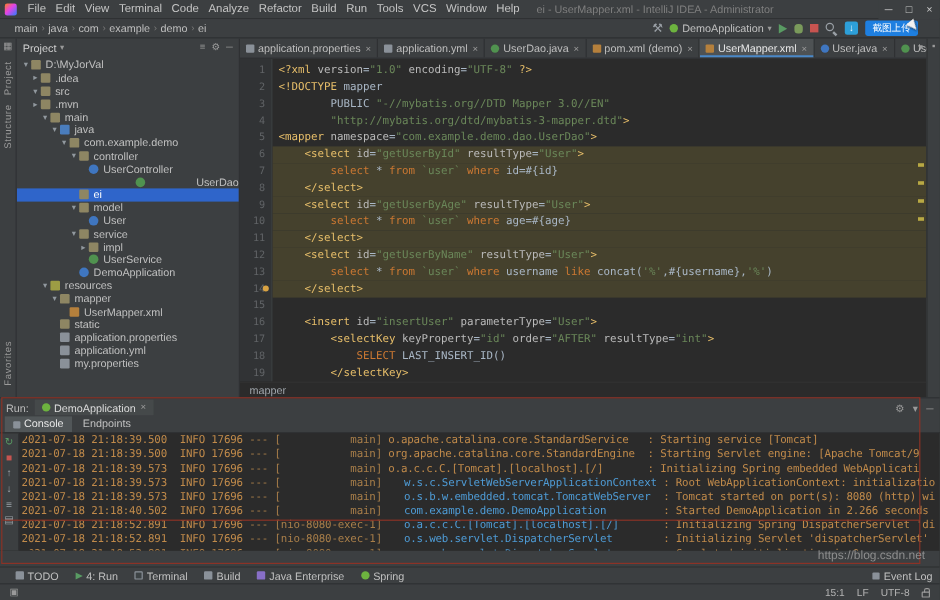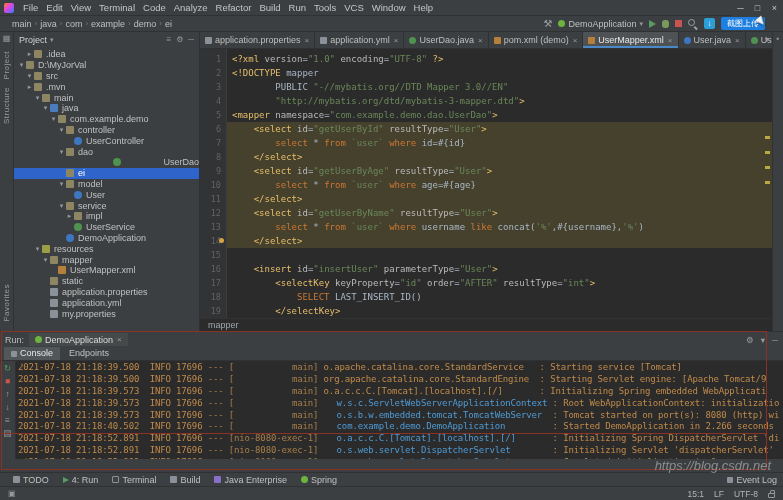--- a/index.html
+++ b/index.html
@@ -106,21 +106,21 @@
   .c-lvl{color:#c08a4a;}
   .c-pid{color:#c08a4a;}
   .c-thr{color:#a87e49;}
   .c-lg{color:#c08a4a;}
   .c-lgb{color:#4e9bd5;padding-left:13px;}
   .c-msg{color:#c08a4a;}
 
   
   .anno-box{position:absolute;left:1px;top:331px;width:766px;height:139px;border:1px solid #8b3226;pointer-events:none;z-index:5;}
   .anno-line{position:absolute;left:2px;top:433px;width:764px;height:0;border-top:1px solid #8b3226;pointer-events:none;z-index:5;}
-  .watermark{position:absolute;right:12px;top:458px;font-size:13px;color:#9b9b9b;opacity:.85;z-index:6;font-style:italic;}
+  .watermark{position:absolute;right:12px;top:458px;font-size:10px;color:#9b9b9b;opacity:.85;z-index:6;}
 
   
   .toolrow{position:absolute;left:0;top:472px;right:0;height:14px;background:#3c3f41;border-top:1px solid #2f3133;display:flex;align-items:center;padding:0 6px;}
   .twbtn{display:flex;align-items:center;gap:3px;padding:0 7px;font-size:9px;color:#c0c0c0;height:100%;}
   .bicon{width:7px;height:7px;border-radius:1px;display:inline-block;}
   .bi-todo{background:#8a9199;}
   .bi-run{width:0;height:0;border-left:6px solid #599b63;border-top:3.5px solid transparent;border-bottom:3.5px solid transparent;background:none;border-radius:0;}
   .bi-terminal{background:#3d4345;border:1px solid #8a9199;}
   .bi-build{background:#8a9199;}
   .bi-javaee{background:#886fc7;}
@@ -146,20 +146,21 @@
         <span class="menu-item">Code</span>
         <span class="menu-item">Analyze</span>
         <span class="menu-item">Refactor</span>
         <span class="menu-item">Build</span>
         <span class="menu-item">Run</span>
         <span class="menu-item">Tools</span>
         <span class="menu-item">VCS</span>
         <span class="menu-item">Window</span>
         <span class="menu-item">Help</span>
       </span>
+    <span class="wintitle">ei - UserMapper.xml - IntelliJ IDEA - Administrator</span>
     <span class="winctrl">
       <span class="winbtn">─</span>
       <span class="winbtn">□</span>
       <span class="winbtn">×</span>
     </span>
   </div>
 
   <div class="navbar">
     <span style="display:flex;align-items:center;">
         <span class="crumb">main</span>
@@ -204,30 +205,30 @@
       <div class="pheader">
         <span>Project</span>
         <span class="caret" style="margin-left:3px;">▾</span>
         <span class="ph-icons">
           <span>≡</span>
           <span>⚙</span>
           <span>─</span>
         </span>
       </div>
       <div class="tree">
+          <div class="trow" style="padding-left: 3px;">
+            <span class="chev">▾</span>
+            <span class="ticon ic-folder"></span>
+            <span>D:\MyJorVal</span>
+          </div>
           <div class="trow" style="padding-left: 11px;">
             <span class="chev">▸</span>
             <span class="ticon ic-folder"></span>
             <span>.idea</span>
           </div>
-          <div class="trow" style="padding-left: 3px;">
-            <span class="chev">▾</span>
-            <span class="ticon ic-folder"></span>
-            <span>D:\MyJorVal</span>
-          </div>
           <div class="trow" style="padding-left: 11px;">
             <span class="chev">▾</span>
             <span class="ticon ic-folder"></span>
             <span>src</span>
           </div>
           <div class="trow" style="padding-left: 11px;">
             <span class="chev">▸</span>
             <span class="ticon ic-folder"></span>
             <span>.mvn</span>
           </div>
@@ -248,25 +249,20 @@
           </div>
           <div class="trow" style="padding-left: 43px;">
             <span class="chev">▾</span>
             <span class="ticon ic-package"></span>
             <span>controller</span>
           </div>
           <div class="trow" style="padding-left: 51px;">
             <span class="chev">&nbsp;</span>
             <span class="ticon ic-class"></span>
             <span>UserController</span>
-          </div>
-          <div class="trow" style="padding-left: 43px;">
-            <span class="chev">▾</span>
-            <span class="ticon ic-package"></span>
-            <span>dao</span>
           </div>
           <div class="trow" style="padding-left: 51px; justify-content: space-between;">
             <span class="chev">&nbsp;</span>
             <span class="ticon ic-interface"></span>
             <span>UserDao</span>
           </div>
           <div class="trow sel" style="padding-left: 43px;">
             <span class="chev">&nbsp;</span>
             <span class="ticon ic-package"></span>
             <span>ei</span>

